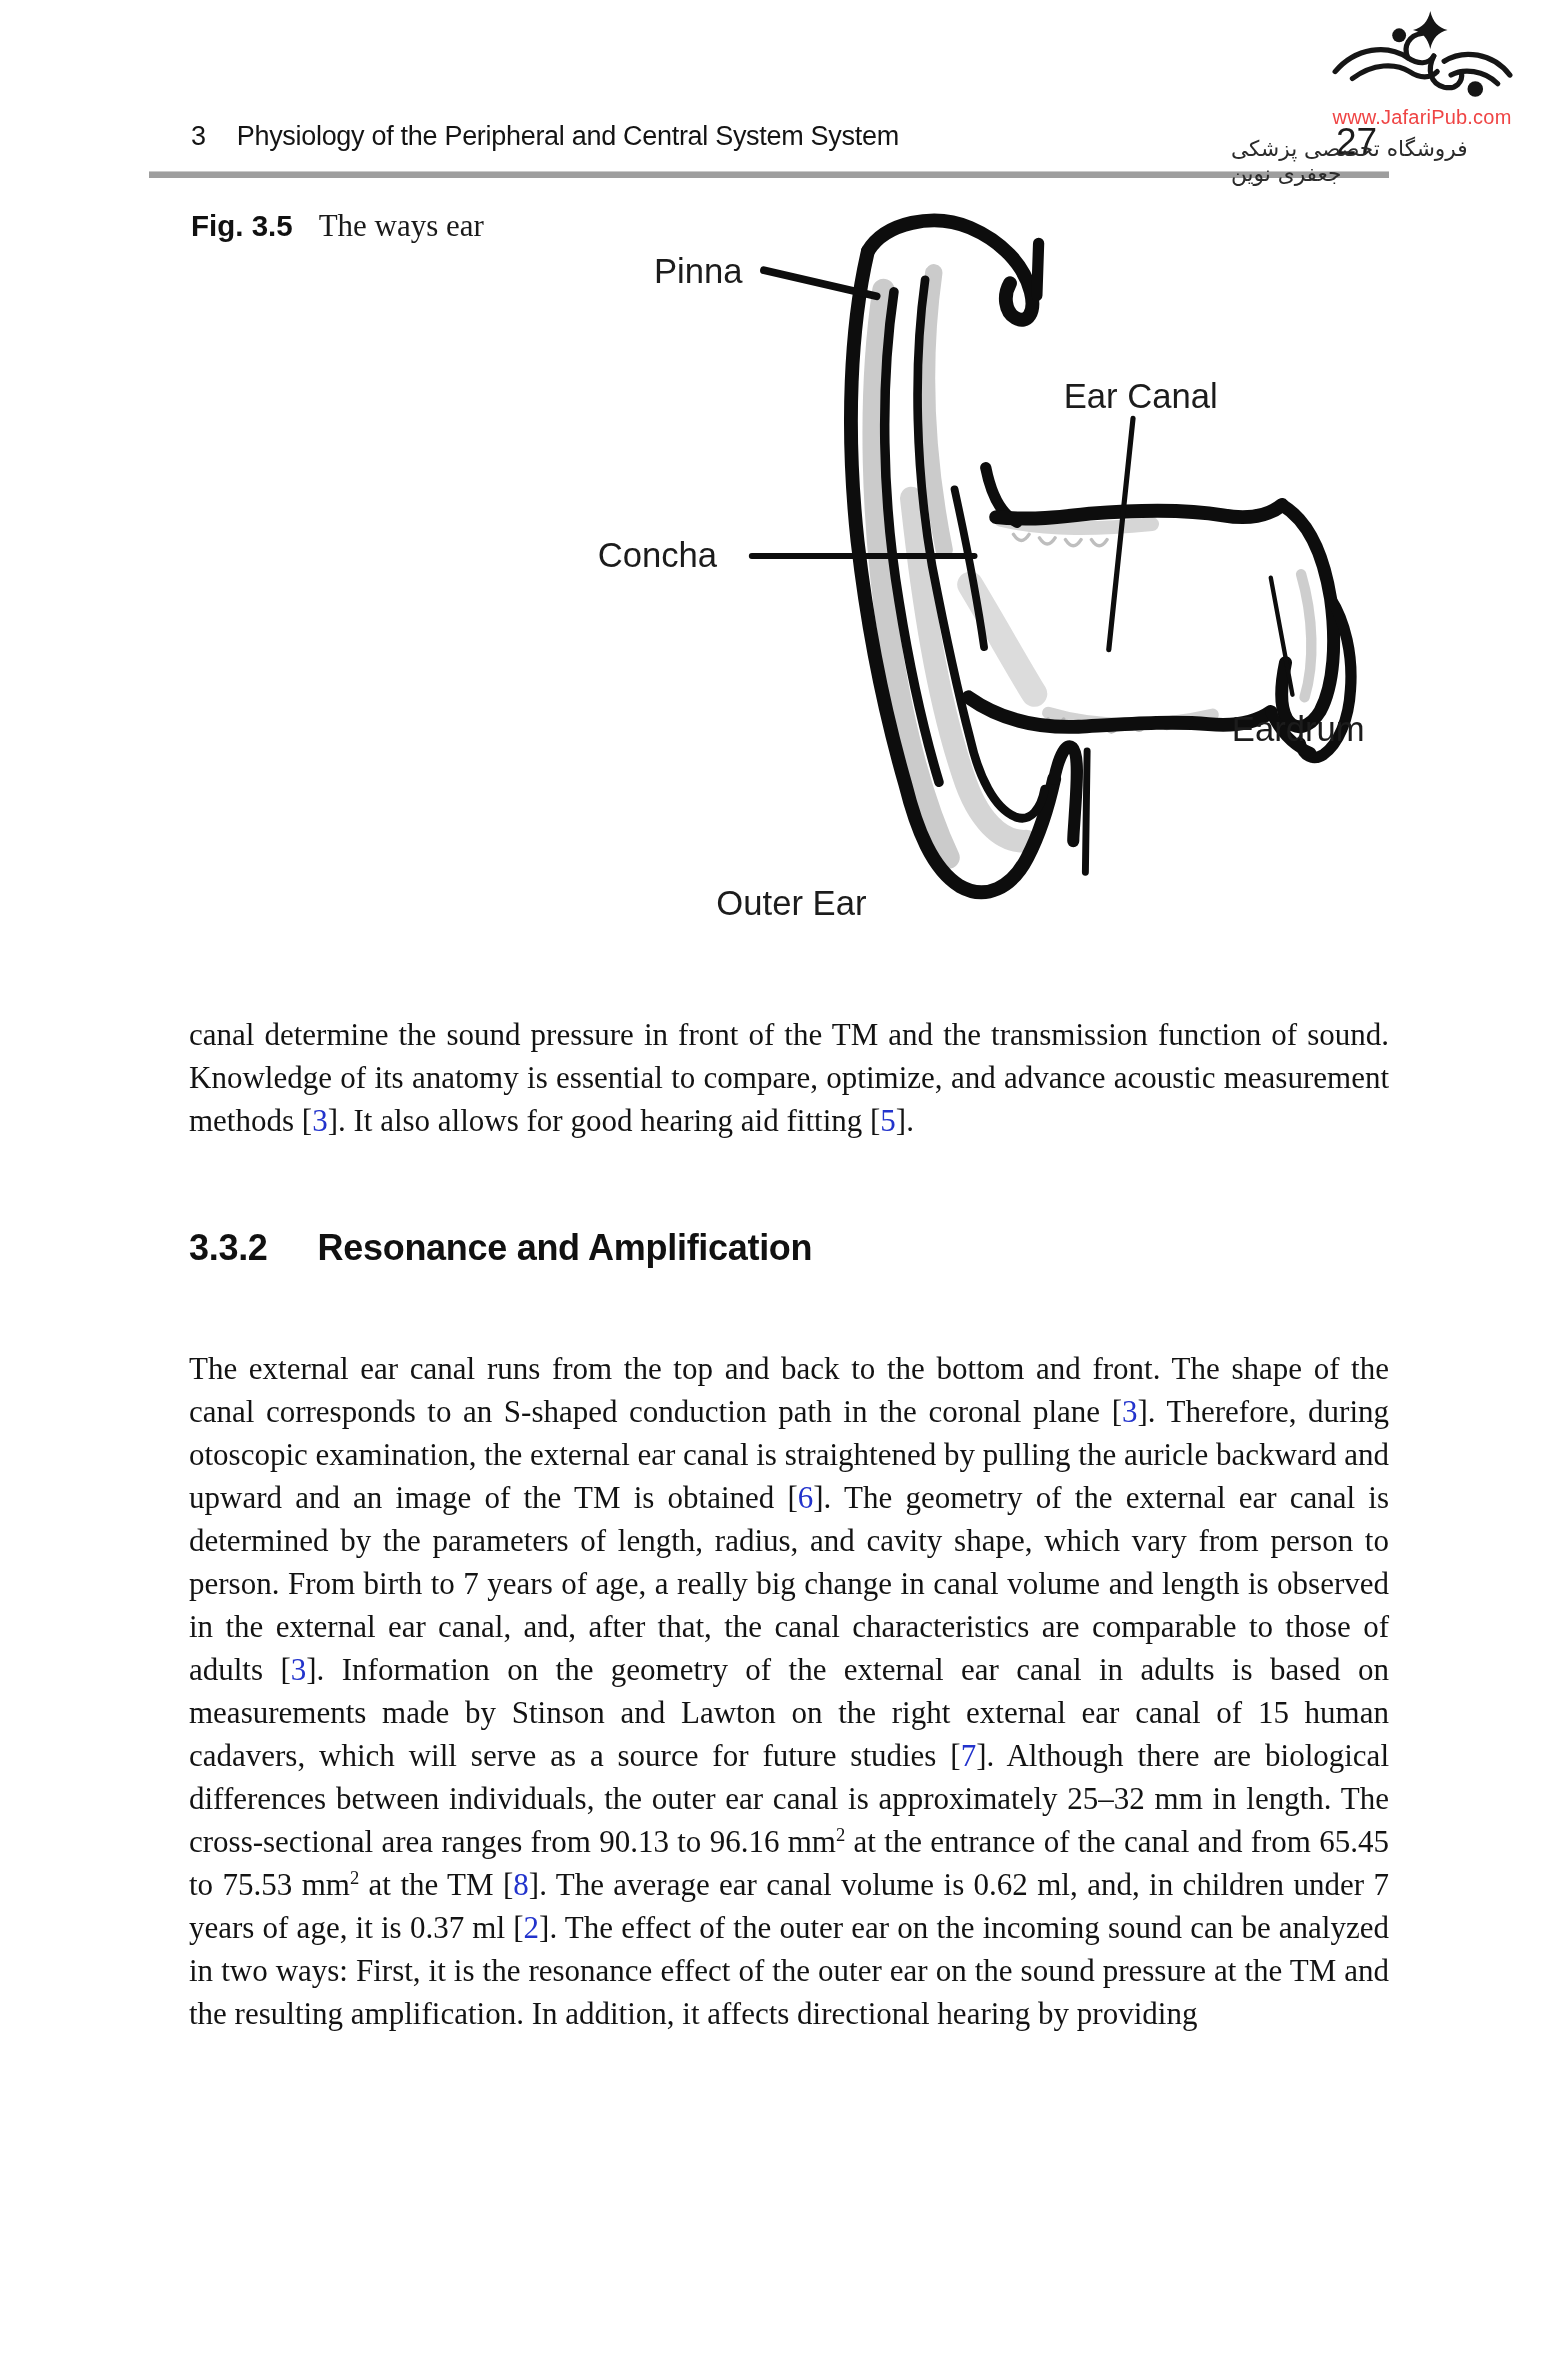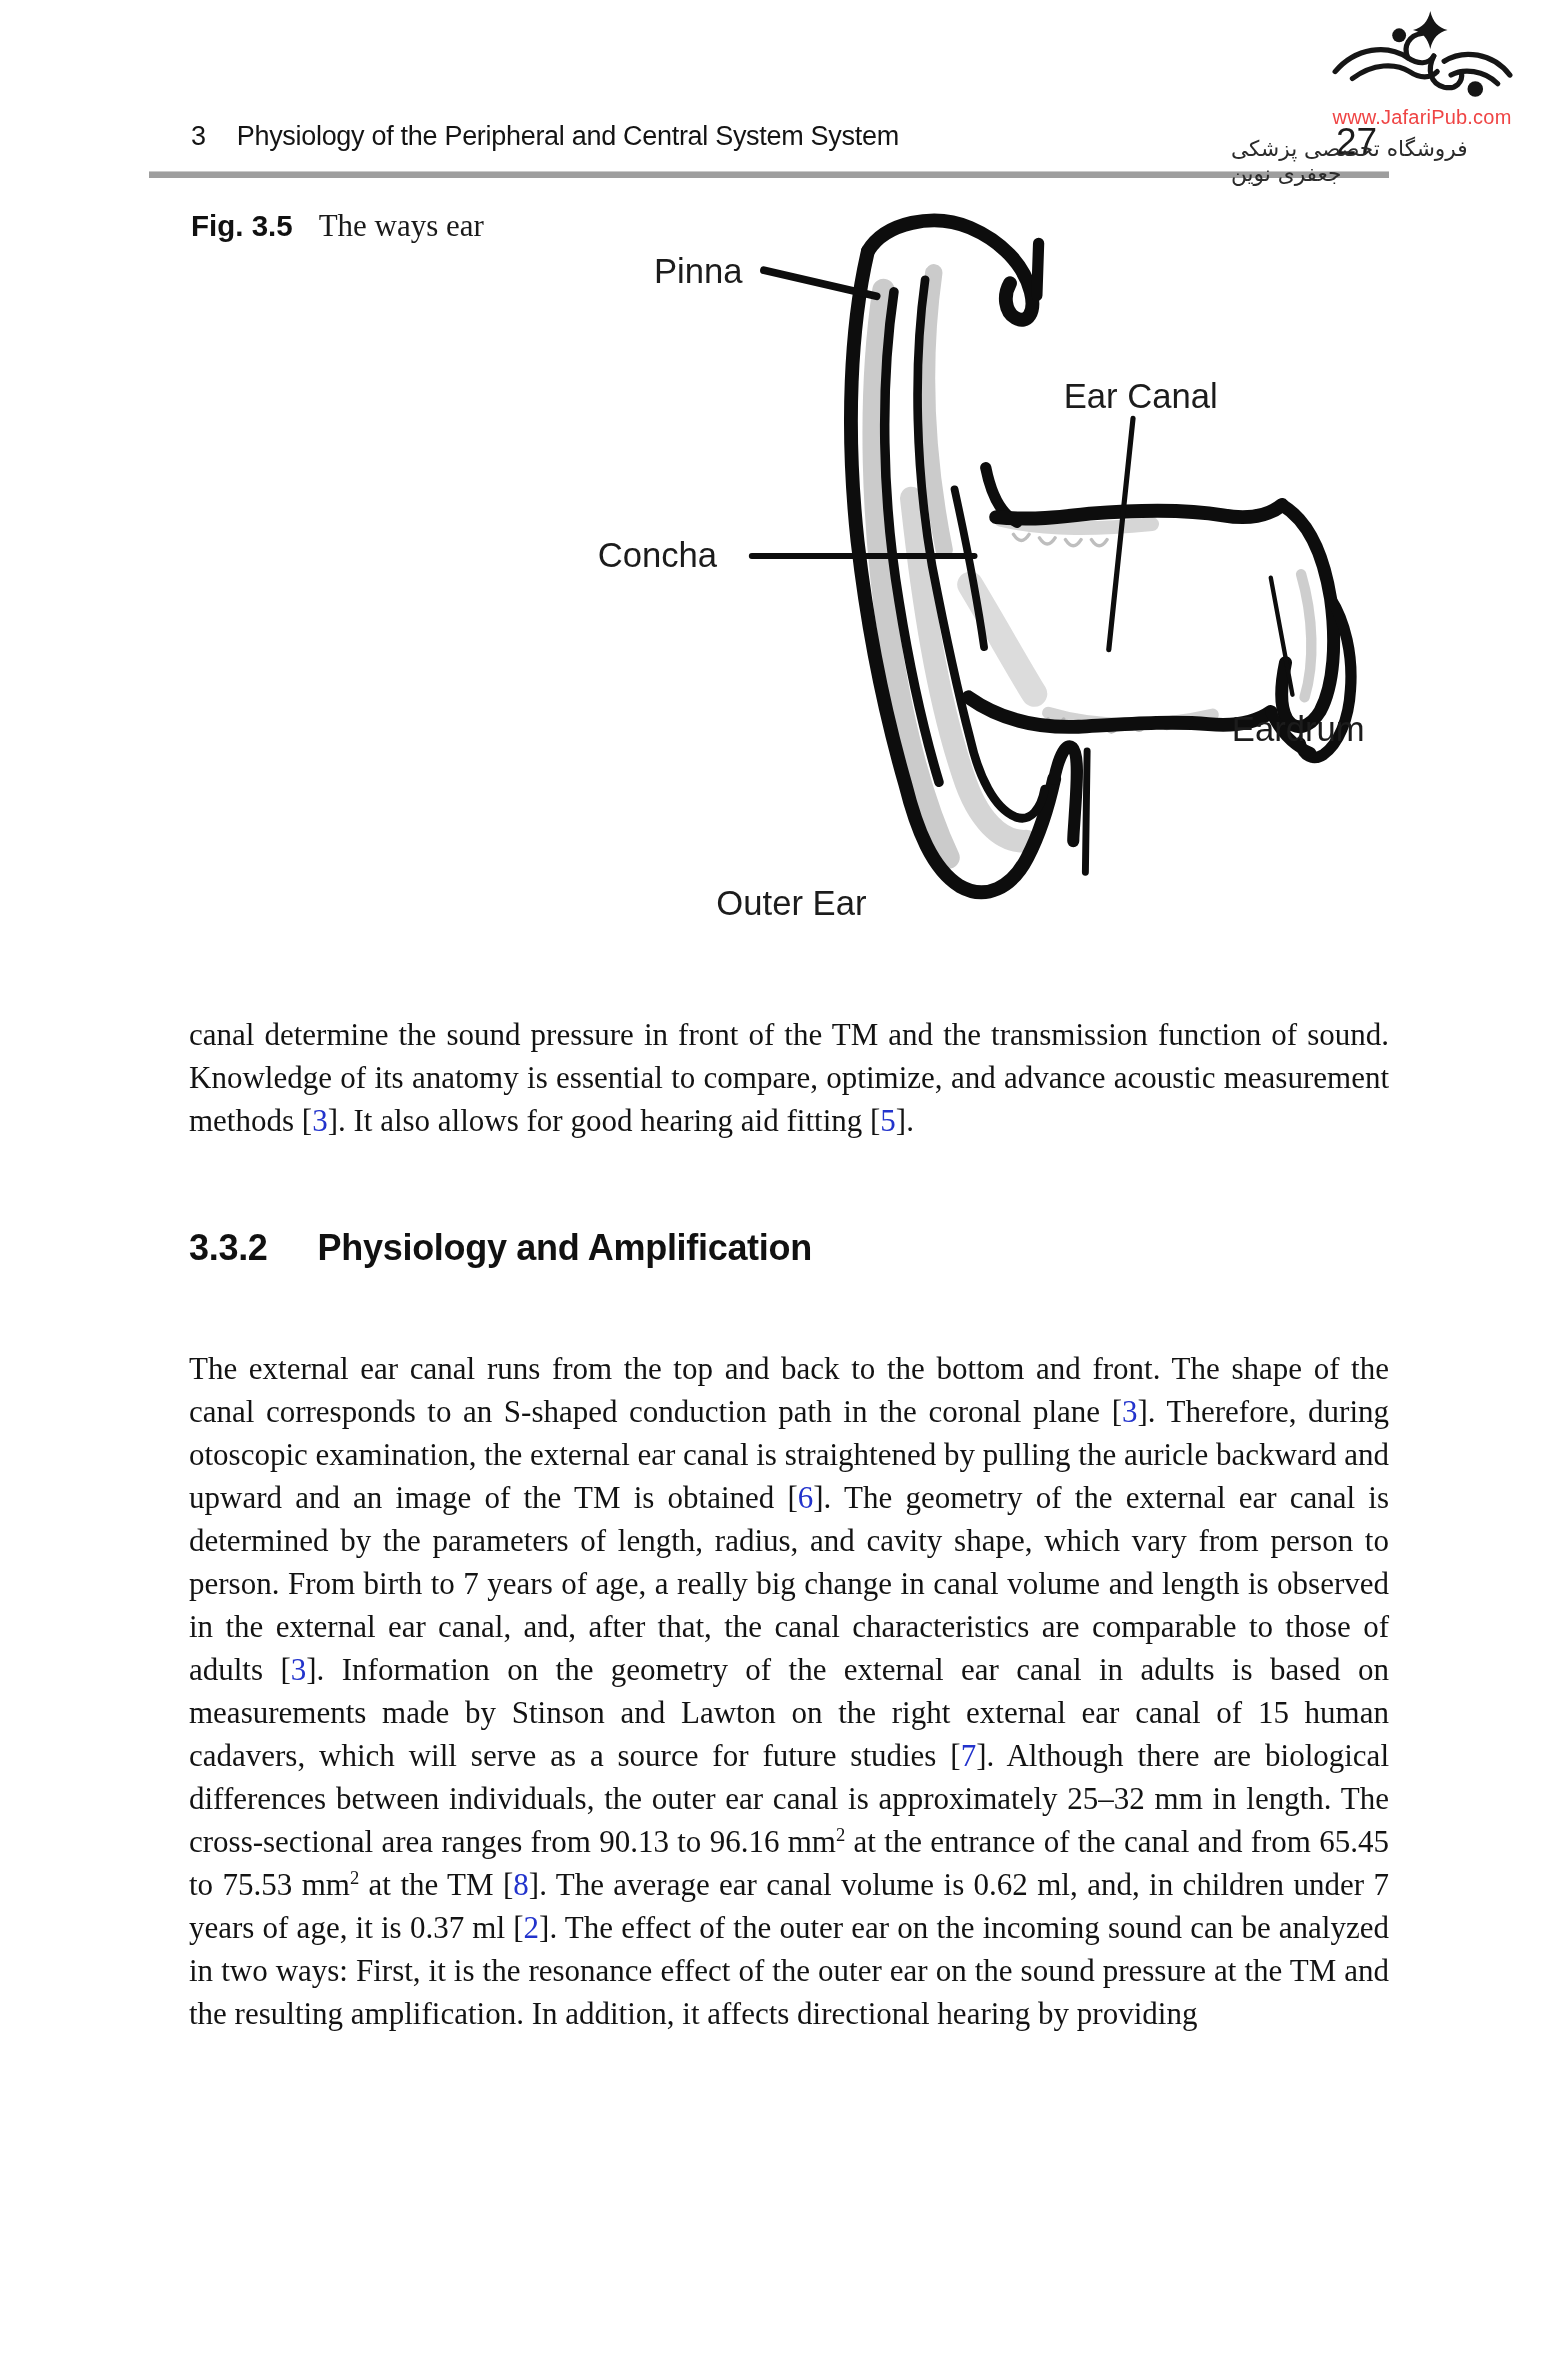--- a/index.html
+++ b/index.html
@@ -165,19 +165,19 @@
     <text x="105" y="82">Pinna</text>
     <text x="578" y="226">Ear Canal</text>
     <text x="40" y="410">Concha</text>
     <text x="772" y="610">Eardrum</text>
     <text x="177" y="811">Outer Ear</text>
   </svg>
 
   <p id="par-continuation" class="body-par">canal determine the sound pressure in front of the TM and the transmission function of sound. Knowledge of its anatomy is essential to compare, optimize, and advance acoustic measurement methods [<span class="cite">3</span>]. It also allows for good hearing aid fitting [<span class="cite">5</span>].</p>
 
   <div class="section-heading">
-    <span class="sec-no">3.3.2</span><span>Physiology and Amplification</span>
+    <span class="sec-no">3.3.2</span><span>Resonance and Amplification</span>
   </div>
 
   <p id="par-resonance" class="body-par">The external ear canal runs from the top and back to the bottom and front. The shape of the canal corresponds to an S-shaped conduction path in the coronal plane [<span class="cite">3</span>]. Therefore, during otoscopic examination, the external ear canal is straightened by pulling the auricle backward and upward and an image of the TM is obtained [<span class="cite">6</span>]. The geometry of the external ear canal is determined by the parameters of length, radius, and cavity shape, which vary from person to person. From birth to 7 years of age, a really big change in canal volume and length is observed in the external ear canal, and, after that, the canal characteristics are comparable to those of adults [<span class="cite">3</span>]. Information on the geometry of the external ear canal in adults is based on measurements made by Stinson and Lawton on the right external ear canal of 15 human cadavers, which will serve as a source for future studies [<span class="cite">7</span>]. Although there are biological differences between individuals, the outer ear canal is approximately 25–32 mm in length. The cross-sectional area ranges from 90.13 to 96.16 mm<sup>2</sup> at the entrance of the canal and from 65.45 to 75.53 mm<sup>2</sup> at the TM [<span class="cite">8</span>]. The average ear canal volume is 0.62 ml, and, in children under 7 years of age, it is 0.37 ml [<span class="cite">2</span>]. The effect of the outer ear on the incoming sound can be analyzed in two ways: First, it is the resonance effect of the outer ear on the sound pressure at the TM and the resulting amplification. In addition, it affects directional hearing by providing</p>
 
 </div>
 
 
 </body></html>

